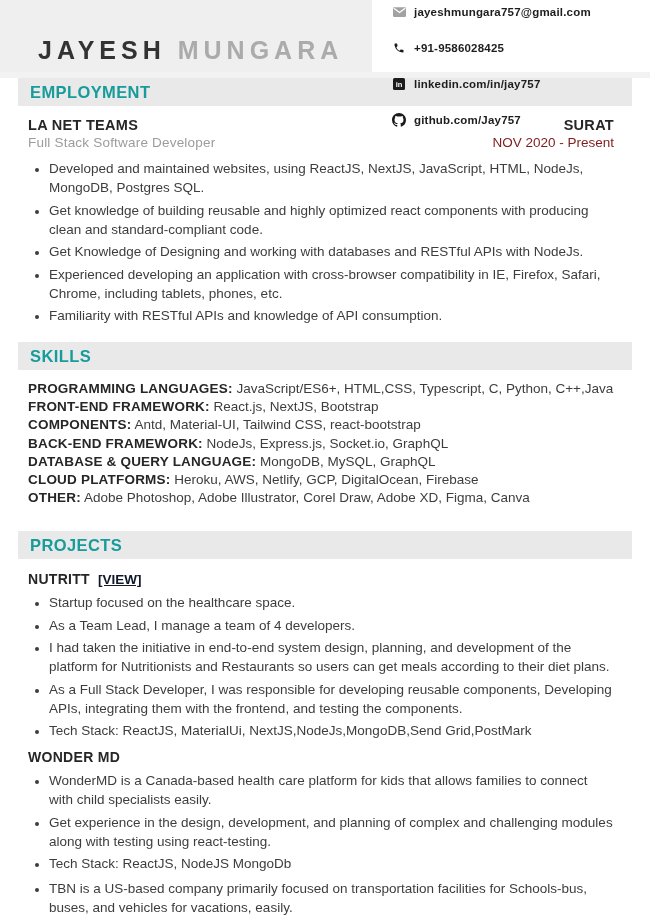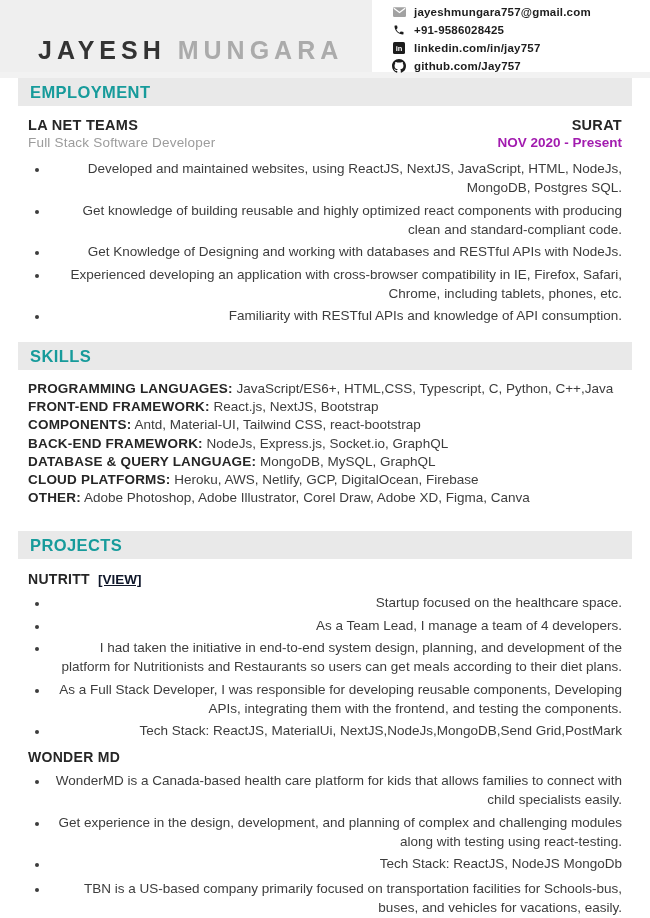--- a/index.html
+++ b/index.html
@@ -12,40 +12,40 @@
   }
   
   .header { position:relative; height:72px; }
   .name-banner { position:absolute; left:0; top:0; width:372px; height:72px; background:#efefef; }
   .name {
     position:absolute; left:38px; top:36px;
     font-size:25px; font-weight:800; letter-spacing:5px; white-space:nowrap;
   }
   .name .first { color:#333333; }
   .name .last  { color:#ababab; }
-  .contacts { position:absolute; left:392px; top:4px; display:flex; flex-direction:column; gap:2px; }
+  .contacts { position:absolute; left:392px; top:4px; display:flex; flex-direction:column; gap:20px; }
   .contact-row { display:flex; align-items:center; gap:8px; height:16px; }
   .contact-row .txt { font-size:11.5px; font-weight:700; color:#1d1d1d; letter-spacing:.2px; }
   .icon-box { width:14px; height:14px; display:flex; align-items:center; justify-content:center; flex:0 0 14px; }
   .hdr-divider { height:6px; background:#f2f2f2; }
   
   .section-bar {
     margin:0 18px; background:#e9e9e9; height:28px;
     display:flex; align-items:center; padding-left:12px;
   }
   .section-title {
     color:#179b9b; font-size:16.5px; font-weight:800; letter-spacing:.4px;
   }
   
-  .content { margin:0 28px 0 28px;text-align:right; }
+  .content { margin:0 36px 0 28px; }
   .job-head { display:flex; justify-content:space-between; margin-top:11px; }
   .company, .loc { font-size:14.5px; font-weight:800; color:#262626; letter-spacing:.3px; }
   .job-sub { display:flex; justify-content:space-between; margin-top:2px; }
   .role { font-size:13.5px; color:#9c9c9c; letter-spacing:.2px; }
-  .dates { font-size:13.5px; font-weight:700; color:#a21caf; }
+  .dates { font-size:13.5px; font-weight:400; color:#7f1d1d; }
   ul.bullets { margin:9px 0 0 0; padding-left:21px; }
   ul.bullets li {
     font-size:13.5px; line-height:19px; margin-bottom:3.5px; color:#3d3d3d;
   }
   ul.bullets li::marker { color:#3d3d3d; font-size:12px; }
   
   .bar-skills { margin-top:17px; }
   .skills-list { margin:10px 20px 0 28px; }
   .skill-row { font-size:13.5px; line-height:18.2px; }
   .skill-label { font-weight:800; color:#262626; letter-spacing:.2px; }

